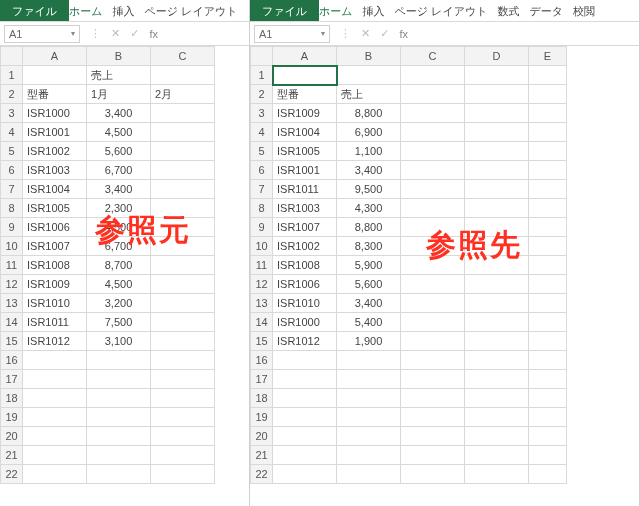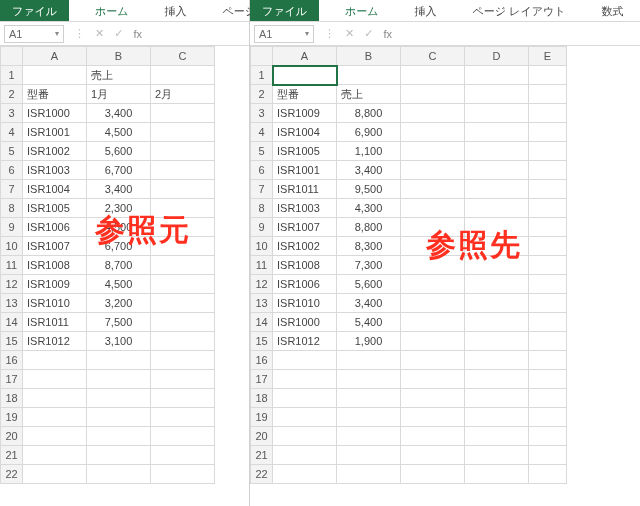--- a/index.html
+++ b/index.html
@@ -28,21 +28,21 @@
     display: flex;
     align-items: stretch;
     height: 22px;
     border-bottom: 1px solid #d9d9d9;
     font-size: 11px;
     color: #444;
     background: #fff;
     text-align: center;
   }
   .ribbon .tab {
-    padding: 4px 10px 0 26px;
+    padding: 4px 10px 0 0;
     white-space: nowrap;
   }
   .ribbon .tab.file {
     background: #217346;
     color: #fff;
     font-weight: normal;
     padding: 4px 12px;
   }
   .ribbon .tab.active {
     color: #217346;
@@ -52,21 +52,21 @@
   .fxrow {
     display: flex;
     align-items: center;
     height: 24px;
     border-bottom: 1px solid #d9d9d9;
     background: #fff;
     padding: 2px 4px;
     gap: 4px;
   }
   .namebox {
-    width: 60px;
+    width: 76px;
     height: 18px;
     border: 1px solid #cfcfcf;
     background: #fff;
     display: flex;
     align-items: center;
     padding: 0 4px;
     font-size: 11px;
     color: #666;
     position: relative;
   }
@@ -419,21 +419,21 @@
             <th class="rowhdr">10</th>
             <td class="colA">ISR1002</td>
             <td class="colB num">8,300</td>
             <td class="colC"></td>
             <td class="colD"></td>
             <td class="colE"></td>
           </tr>
           <tr>
             <th class="rowhdr">11</th>
             <td class="colA">ISR1008</td>
-            <td class="colB num">7,300</td>
+            <td class="colB num">5,900</td>
             <td class="colC"></td>
             <td class="colD"></td>
             <td class="colE"></td>
           </tr>
           <tr>
             <th class="rowhdr">12</th>
             <td class="colA">ISR1006</td>
             <td class="colB num">5,600</td>
             <td class="colC"></td>
             <td class="colD"></td>

